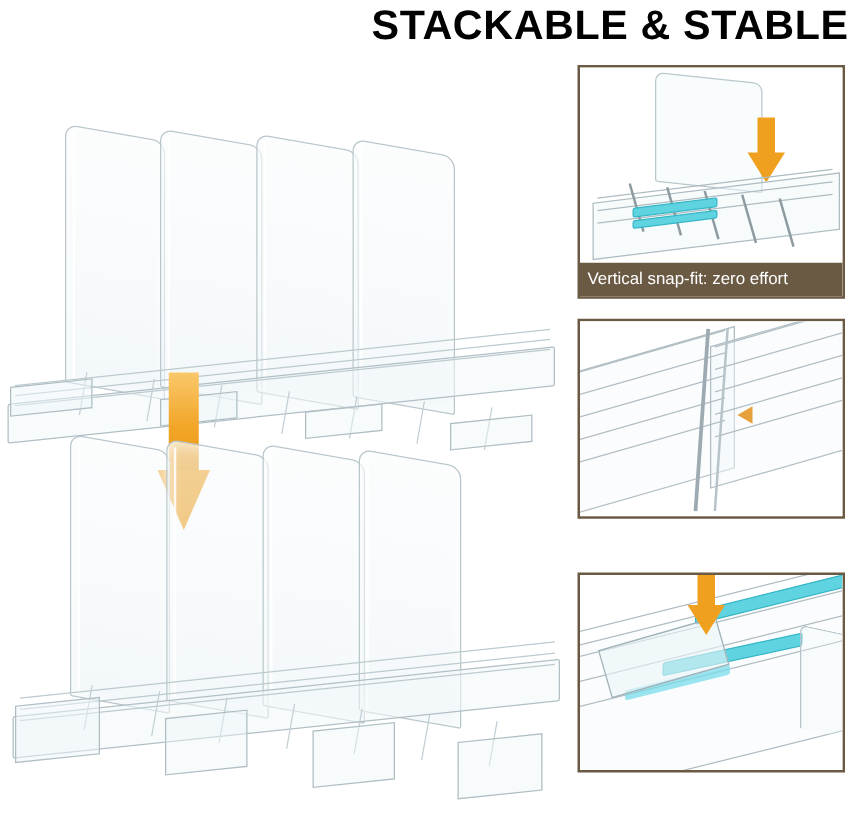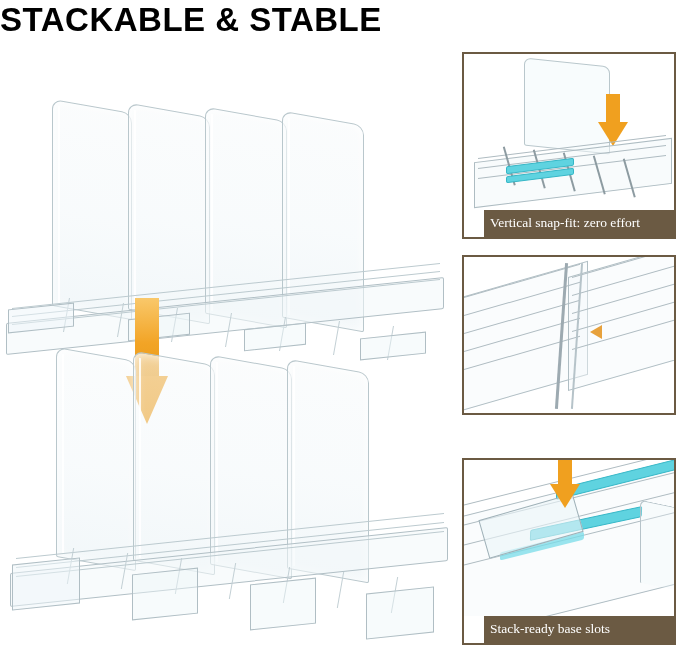--- a/index.html
+++ b/index.html
@@ -14,21 +14,21 @@
     position: relative;
     overflow: hidden;
   }
 
   
   #page-title {
     position: absolute;
     top: 0px;
     left: 0;
     width: 679px;
-    text-align: left;
+    text-align: right;
     font-size: 33px;
     font-weight: bold;
     letter-spacing: 0.5px;
     color: #000000;
     font-family: "Liberation Sans", sans-serif;
     line-height: 40px;
   }
 
   
   #main-illustration {
@@ -90,24 +90,23 @@
     height: 156px;
     background: #ffffff;
     overflow: hidden;
   }
   .detail-caption {
     background: #6b5a43;
     color: #ffffff;
     font-size: 13.5px;
     line-height: 16px;
     padding: 5px 6px 6px 6px;
-    font-family: Liberation Serif, serif;
+    font-family: Liberation Sans, sans-serif;
     font-weight: normal;
     min-height: 16px;
-    margin-left: 20px;
   }
 
   
   .s-line {
     position: absolute;
     background: #aebbc1;
     height: 1px;
     transform-origin: left center;
   }
   .s-line-dark {
@@ -295,14 +294,13 @@
                 border-left:1.5px solid #b6c3c9; border-top:1.5px solid #b6c3c9;
                 background:rgba(243,249,251,0.3); transform: skewY(12deg); border-radius:6px 0 0 0;"></div>
 
     <div style="position:absolute; left:86px; top:-2px; width:30px; height:52px;">
       <div style="position:absolute; left:8px; top:0; width:14px; height:28px; background:#f0a01f;"></div>
       <div style="position:absolute; left:0; top:26px; width:0; height:0;
                   border-left:15px solid transparent; border-right:15px solid transparent;
                   border-top:24px solid #f0a01f;"></div>
     </div>
   </div>
-  <div class="detail-caption">Stack-ready base slots</div>
 </div>
 
 </body></html>

